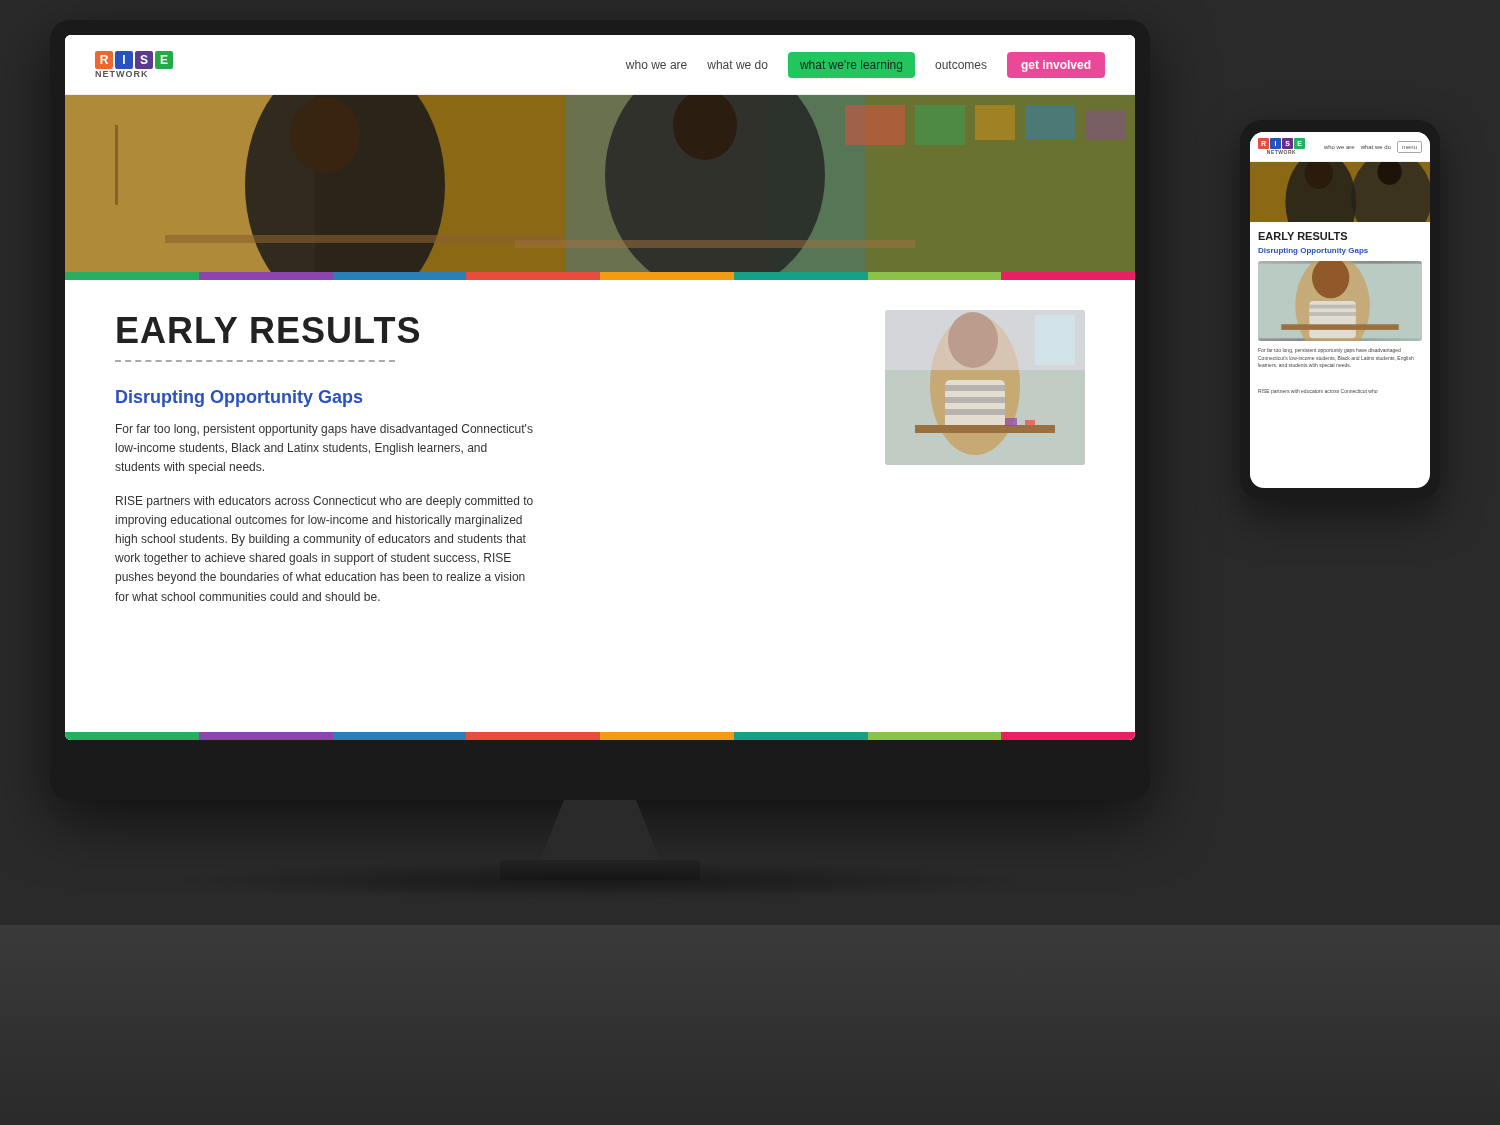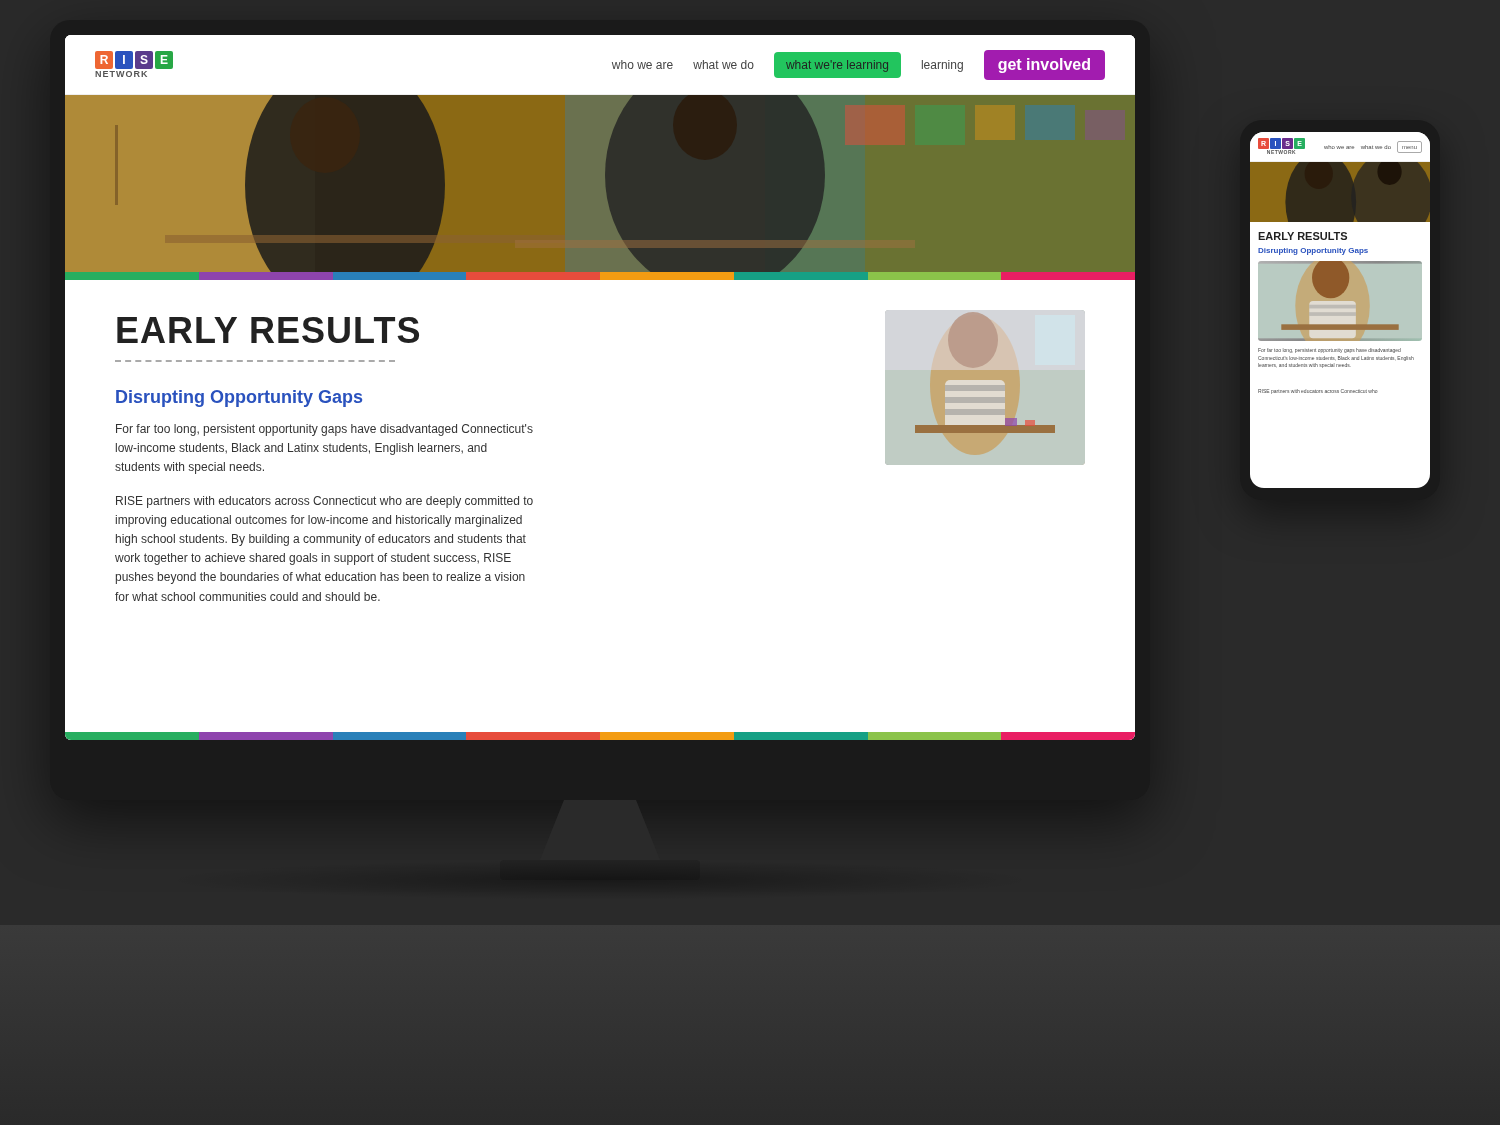--- a/index.html
+++ b/index.html
@@ -144,25 +144,25 @@
     }
 
     .nav-link.active {
       background: #22c55e;
       padding: 6px 12px;
       border-radius: 4px;
       color: #222;
     }
 
     .nav-btn {
-      background: #a21caf;
+      background: #ec4899;
       color: #fff;
       padding: 6px 14px;
       border-radius: 4px;
-      font-size: 16px;
+      font-size: 12px;
       font-weight: bold;
       text-decoration: none;
     }
 
     
     .hero {
       width: 100%;
       height: 185px;
       background: linear-gradient(135deg, #8B7355 0%, #5a3b2a 30%, #3a5a3a 60%, #2a6a6a 100%);
       position: relative;
@@ -414,21 +414,21 @@
                 <div class="logo-letter logo-i">I</div>
                 <div class="logo-letter logo-s">S</div>
                 <div class="logo-letter logo-e">E</div>
               </div>
               <span class="logo-network">NETWORK</span>
             </div>
             <nav>
               <a class="nav-link">who we are</a>
               <a class="nav-link">what we do</a>
               <a class="nav-link active">what we're learning</a>
-              <a class="nav-link">learning</a>
+              <a class="nav-link">outcomes</a>
               <a class="nav-btn">get involved</a>
             </nav>
           </div>
 
           <div class="hero">
             <div class="hero-bg">
               <svg width="100%" height="100%" viewBox="0 0 1070 185" preserveAspectRatio="xMidYMid slice" xmlns="http://www.w3.org/2000/svg">
 
                 <rect width="1070" height="185" fill="#8B6914"></rect>
                 <rect x="0" y="0" width="250" height="185" fill="#c8a050" opacity="0.6"></rect>

